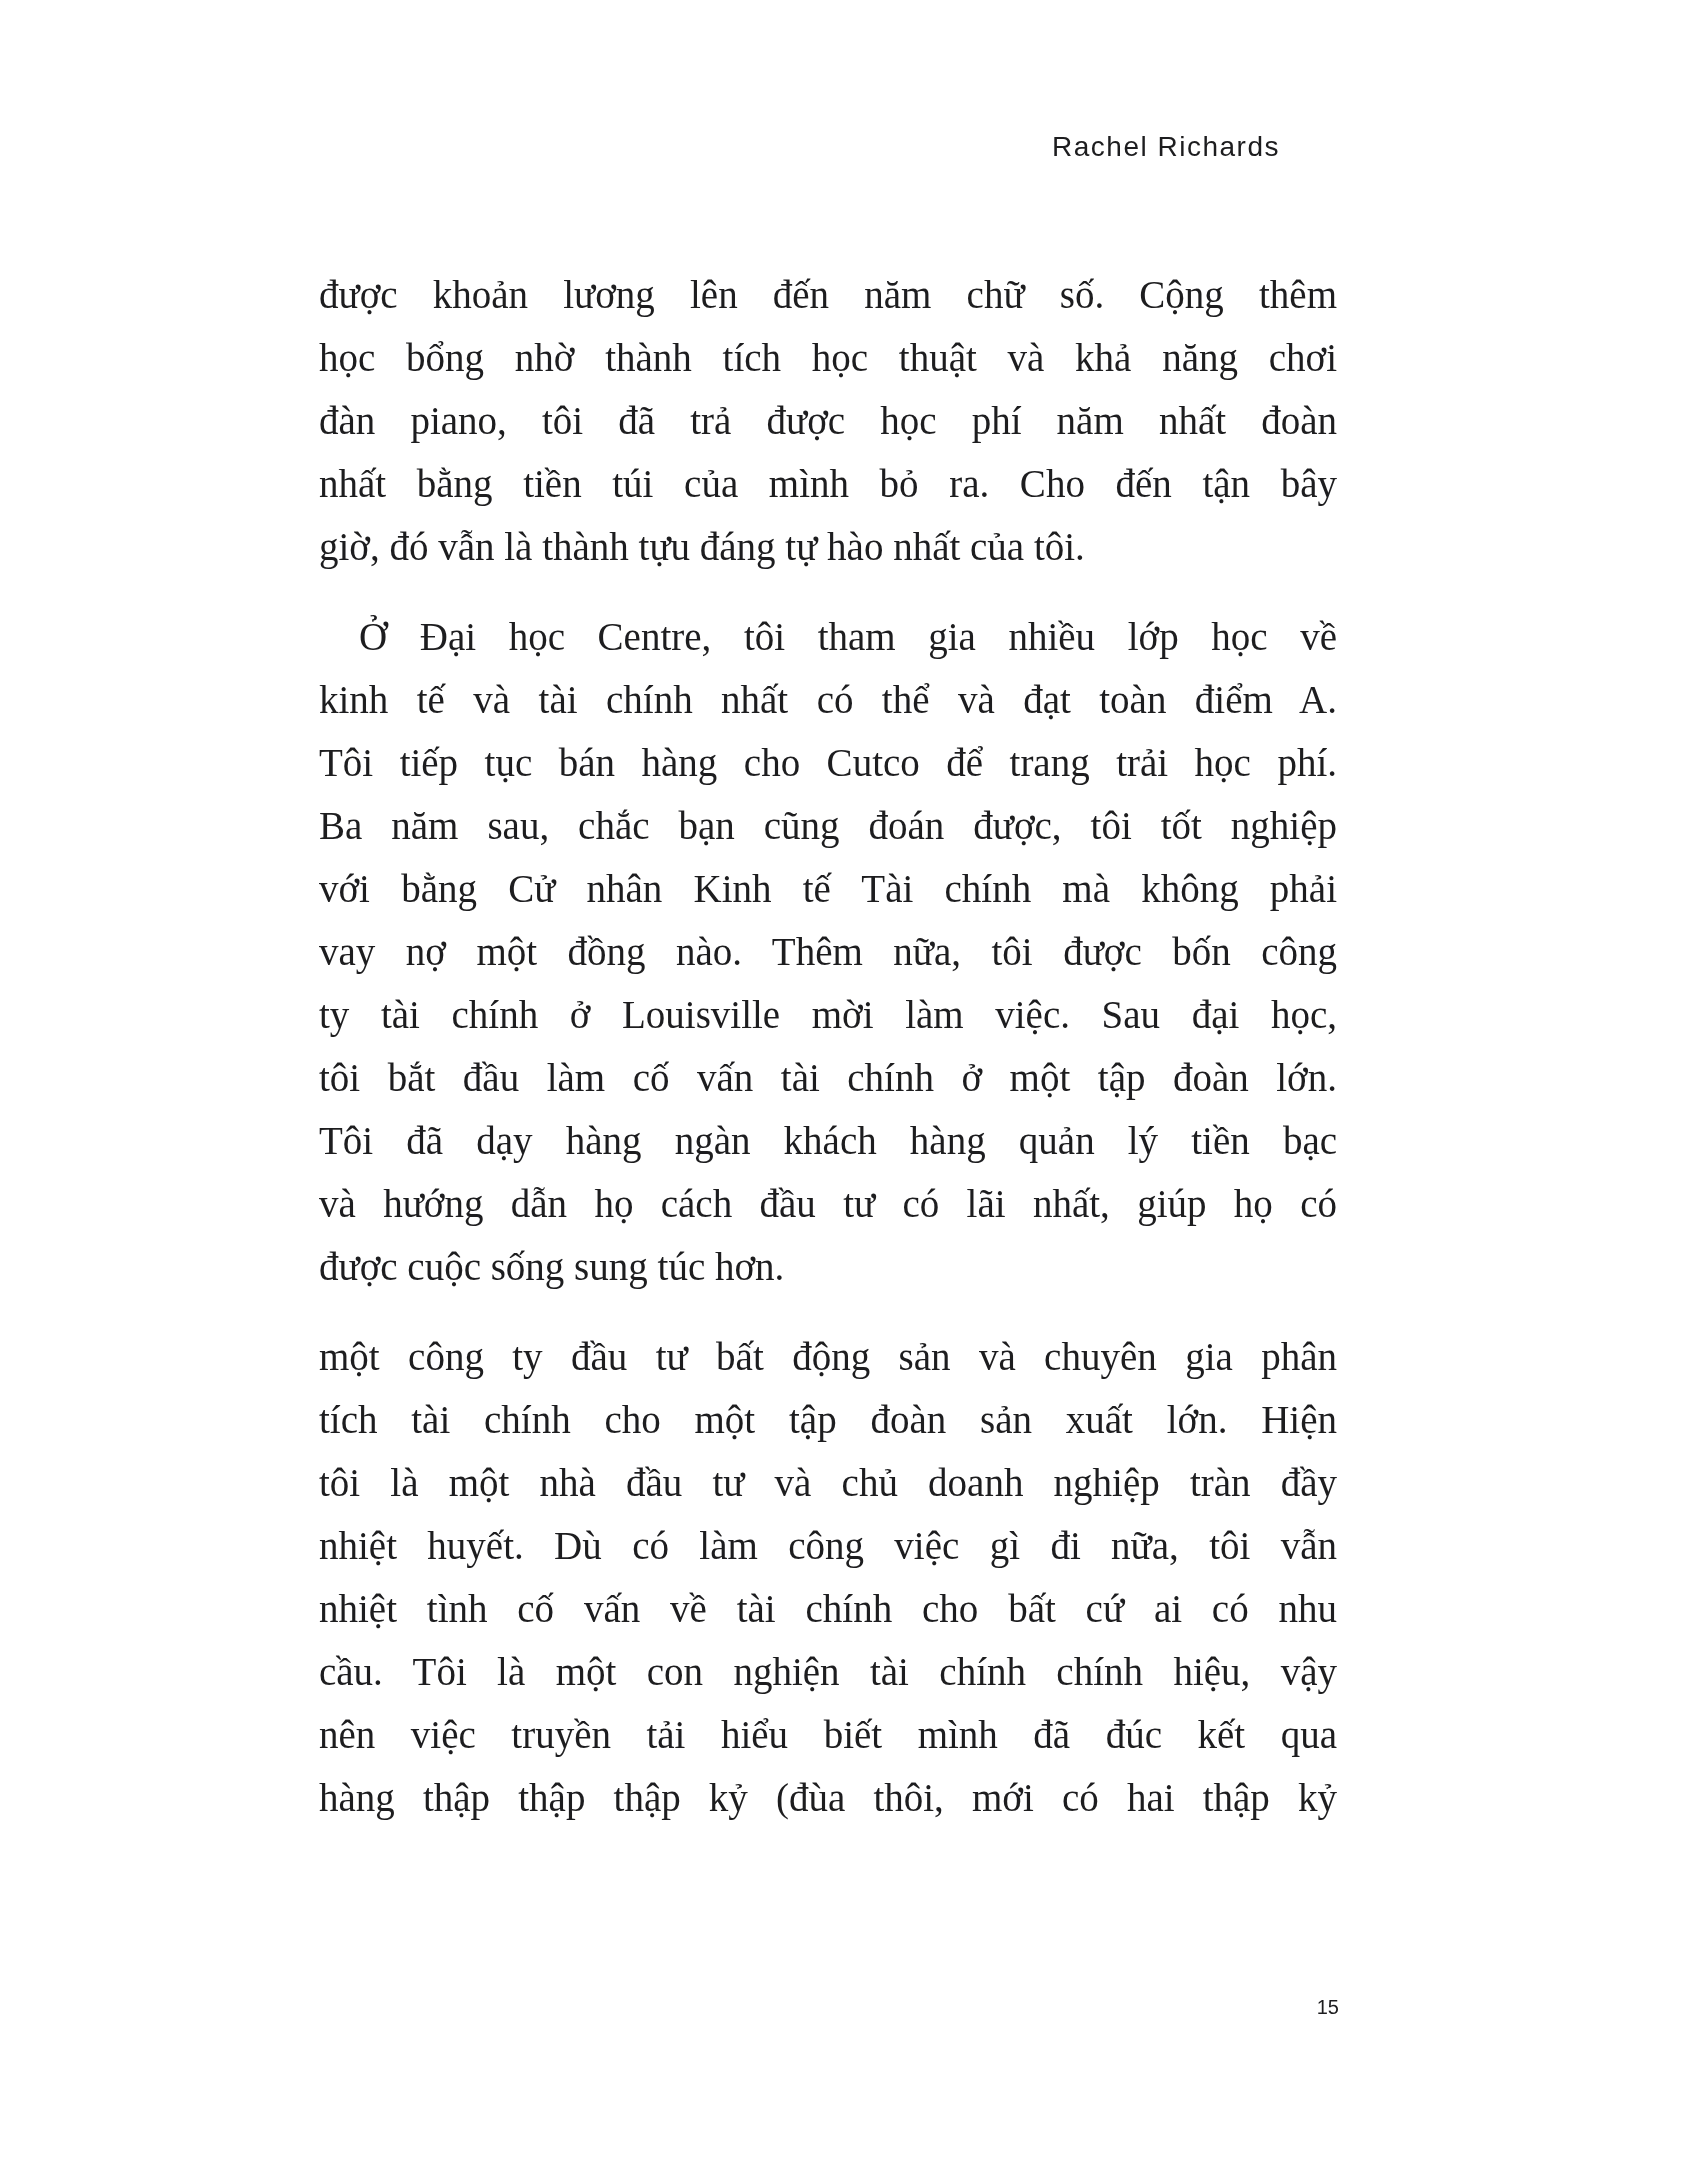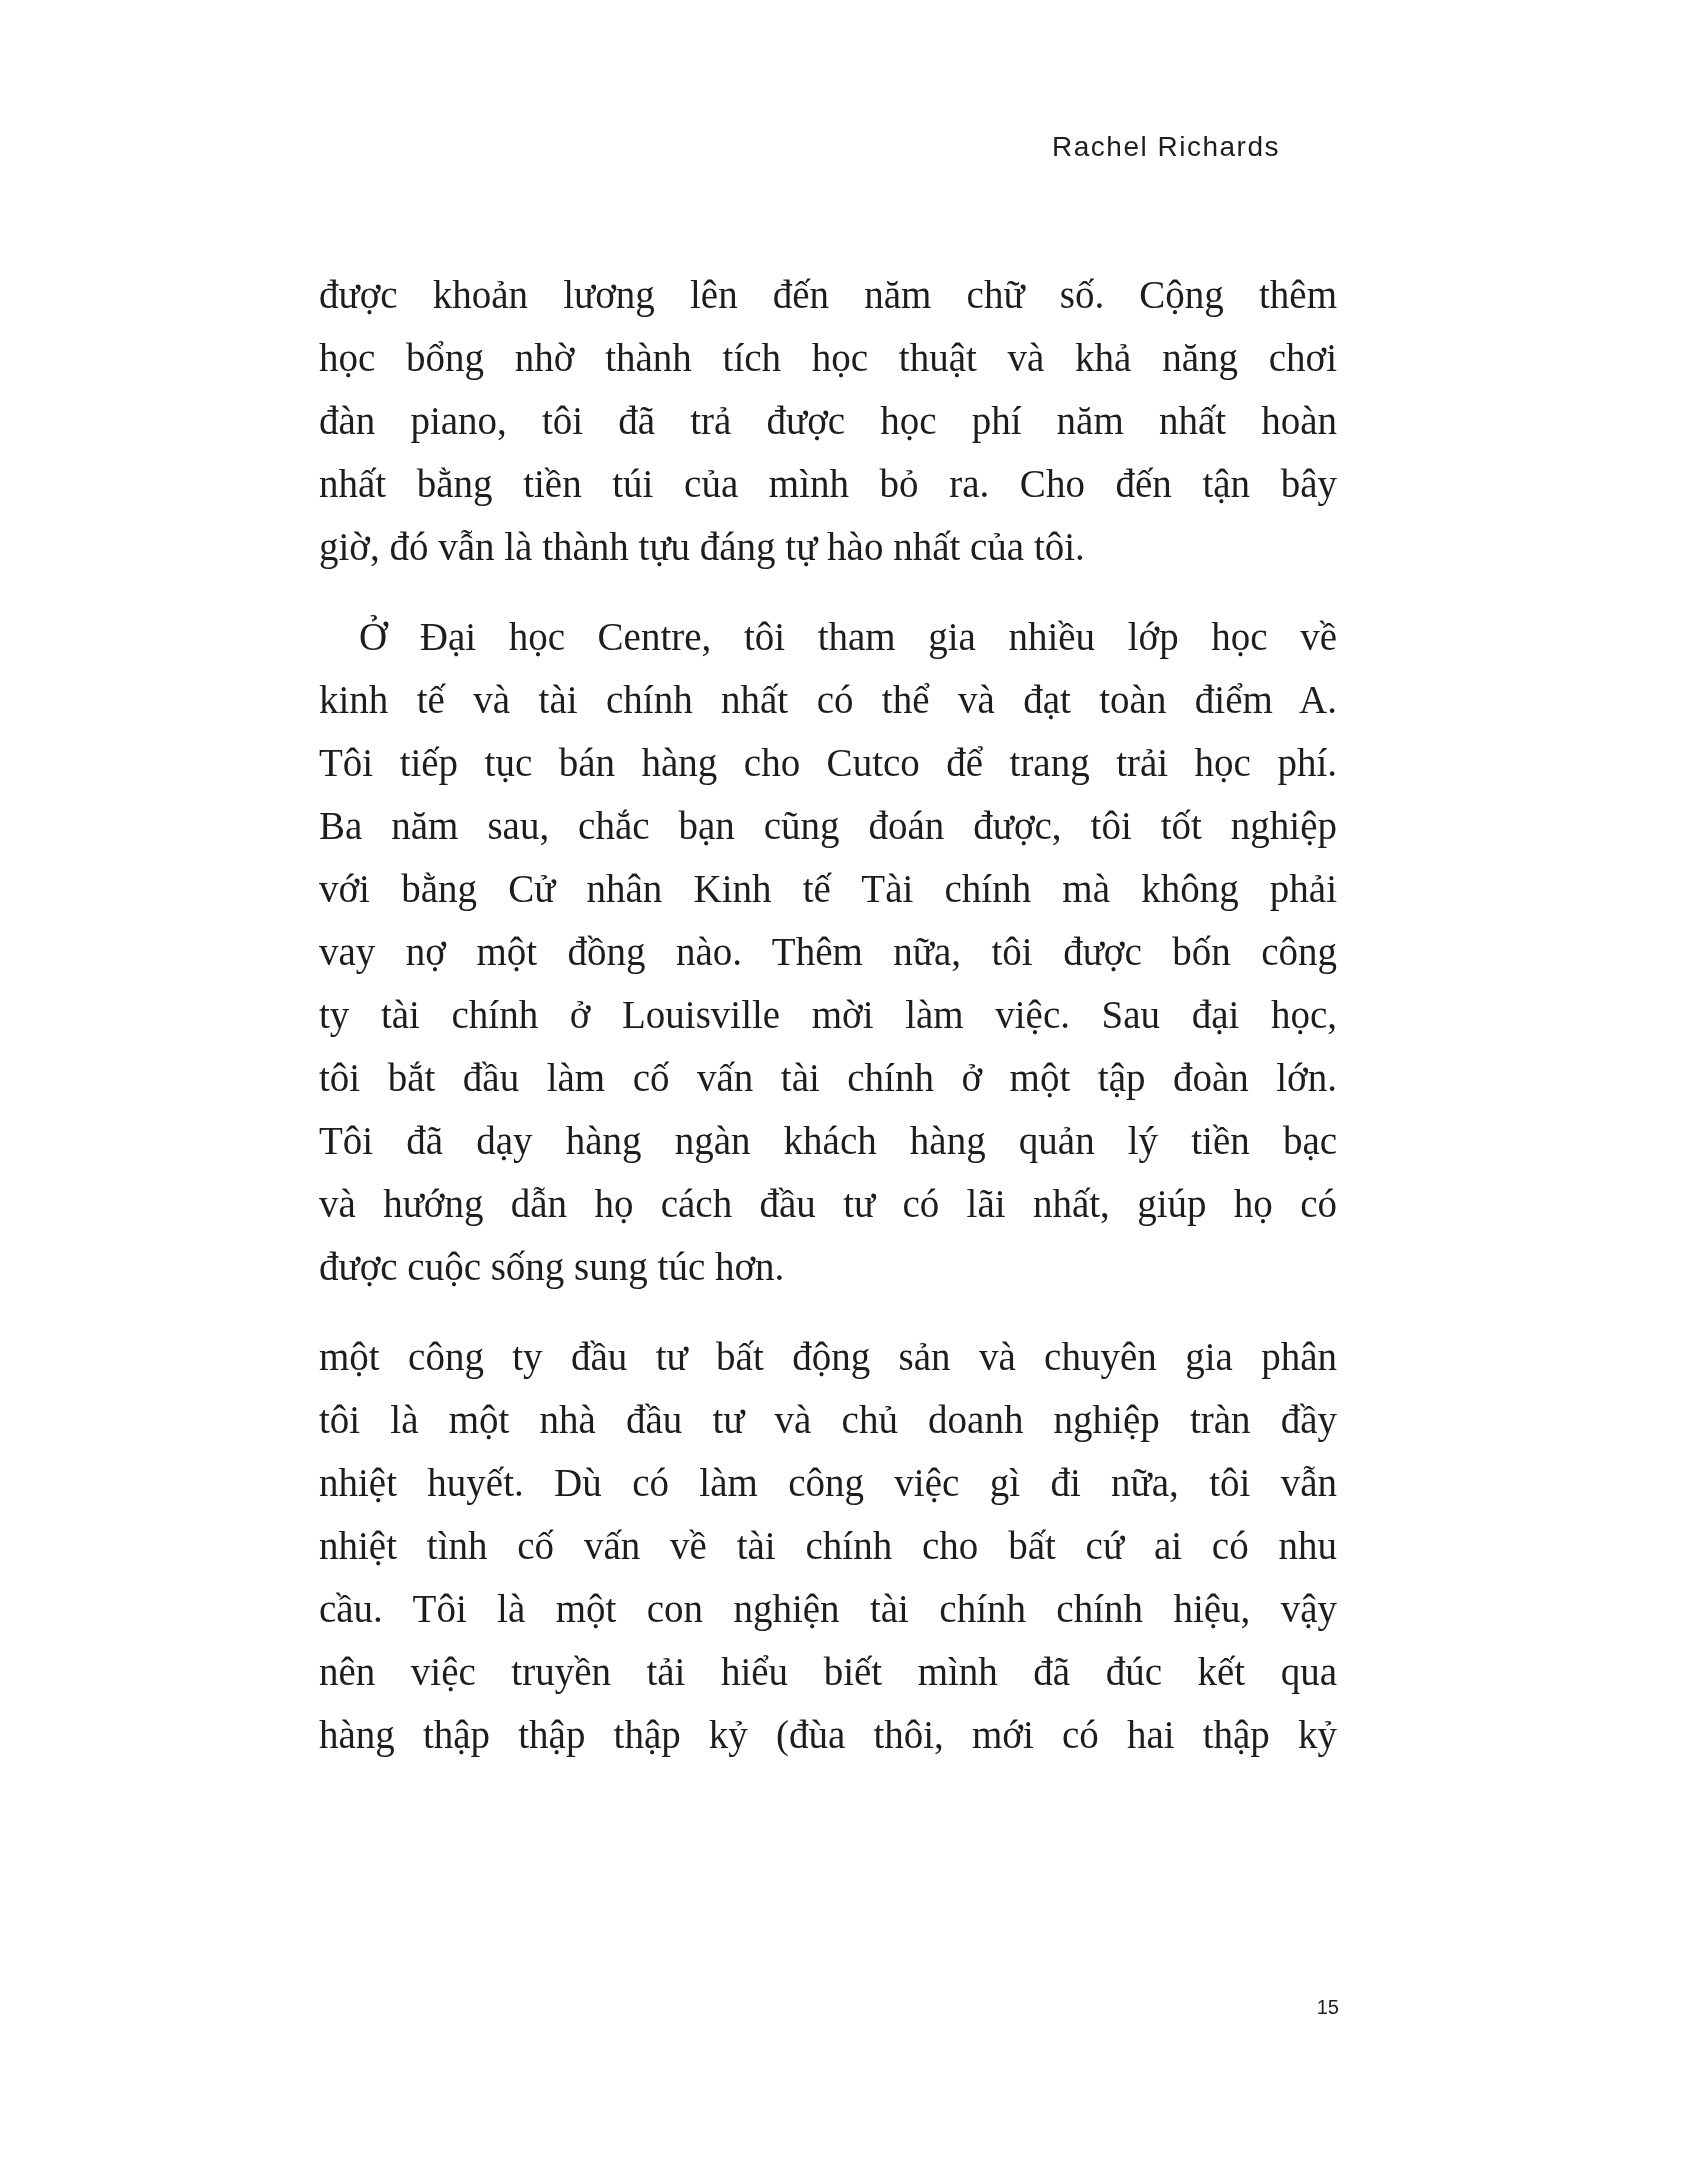--- a/index.html
+++ b/index.html
@@ -62,39 +62,40 @@
 </head>
 <body>
 
 <div class="page">
   <div class="running-header">Rachel Richards</div>
 
   <div class="body-text">
       <div class="paragraph">
         <div class="text-line first">được khoản lương lên đến năm chữ số. Cộng thêm</div>
         <div class="text-line">học bổng nhờ thành tích học thuật và khả năng chơi</div>
-        <div class="text-line">đàn piano, tôi đã trả được học phí năm nhất hoàn</div>
+        <div class="text-line">đàn piano, tôi đã trả được học phí năm nhất đoàn</div>
         <div class="text-line">nhất bằng tiền túi của mình bỏ ra. Cho đến tận bây</div>
         <div class="text-line last">giờ, đó vẫn là thành tựu đáng tự hào nhất của tôi.</div>
       </div>
       <div class="paragraph indent">
         <div class="text-line first">Ở Đại học Centre, tôi tham gia nhiều lớp học về</div>
         <div class="text-line">kinh tế và tài chính nhất có thể và đạt toàn điểm A.</div>
         <div class="text-line">Tôi tiếp tục bán hàng cho Cutco để trang trải học phí.</div>
         <div class="text-line">Ba năm sau, chắc bạn cũng đoán được, tôi tốt nghiệp</div>
         <div class="text-line">với bằng Cử nhân Kinh tế Tài chính mà không phải</div>
         <div class="text-line">vay nợ một đồng nào. Thêm nữa, tôi được bốn công</div>
         <div class="text-line">ty tài chính ở Louisville mời làm việc. Sau đại học,</div>
         <div class="text-line">tôi bắt đầu làm cố vấn tài chính ở một tập đoàn lớn.</div>
         <div class="text-line">Tôi đã dạy hàng ngàn khách hàng quản lý tiền bạc</div>
         <div class="text-line">và hướng dẫn họ cách đầu tư có lãi nhất, giúp họ có</div>
         <div class="text-line last">được cuộc sống sung túc hơn.</div>
       </div>
       <div class="paragraph indent">
         <div class="text-line">một công ty đầu tư bất động sản và chuyên gia phân</div>
+        <div class="text-line">tích tài chính cho một tập đoàn sản xuất lớn. Hiện</div>
         <div class="text-line">tôi là một nhà đầu tư và chủ doanh nghiệp tràn đầy</div>
         <div class="text-line">nhiệt huyết. Dù có làm công việc gì đi nữa, tôi vẫn</div>
         <div class="text-line">nhiệt tình cố vấn về tài chính cho bất cứ ai có nhu</div>
         <div class="text-line">cầu. Tôi là một con nghiện tài chính chính hiệu, vậy</div>
         <div class="text-line">nên việc truyền tải hiểu biết mình đã đúc kết qua</div>
         <div class="text-line">hàng thập thập thập kỷ (đùa thôi, mới có hai thập kỷ</div>
       </div>
     </div>
 
   <div class="page-number">15</div>

